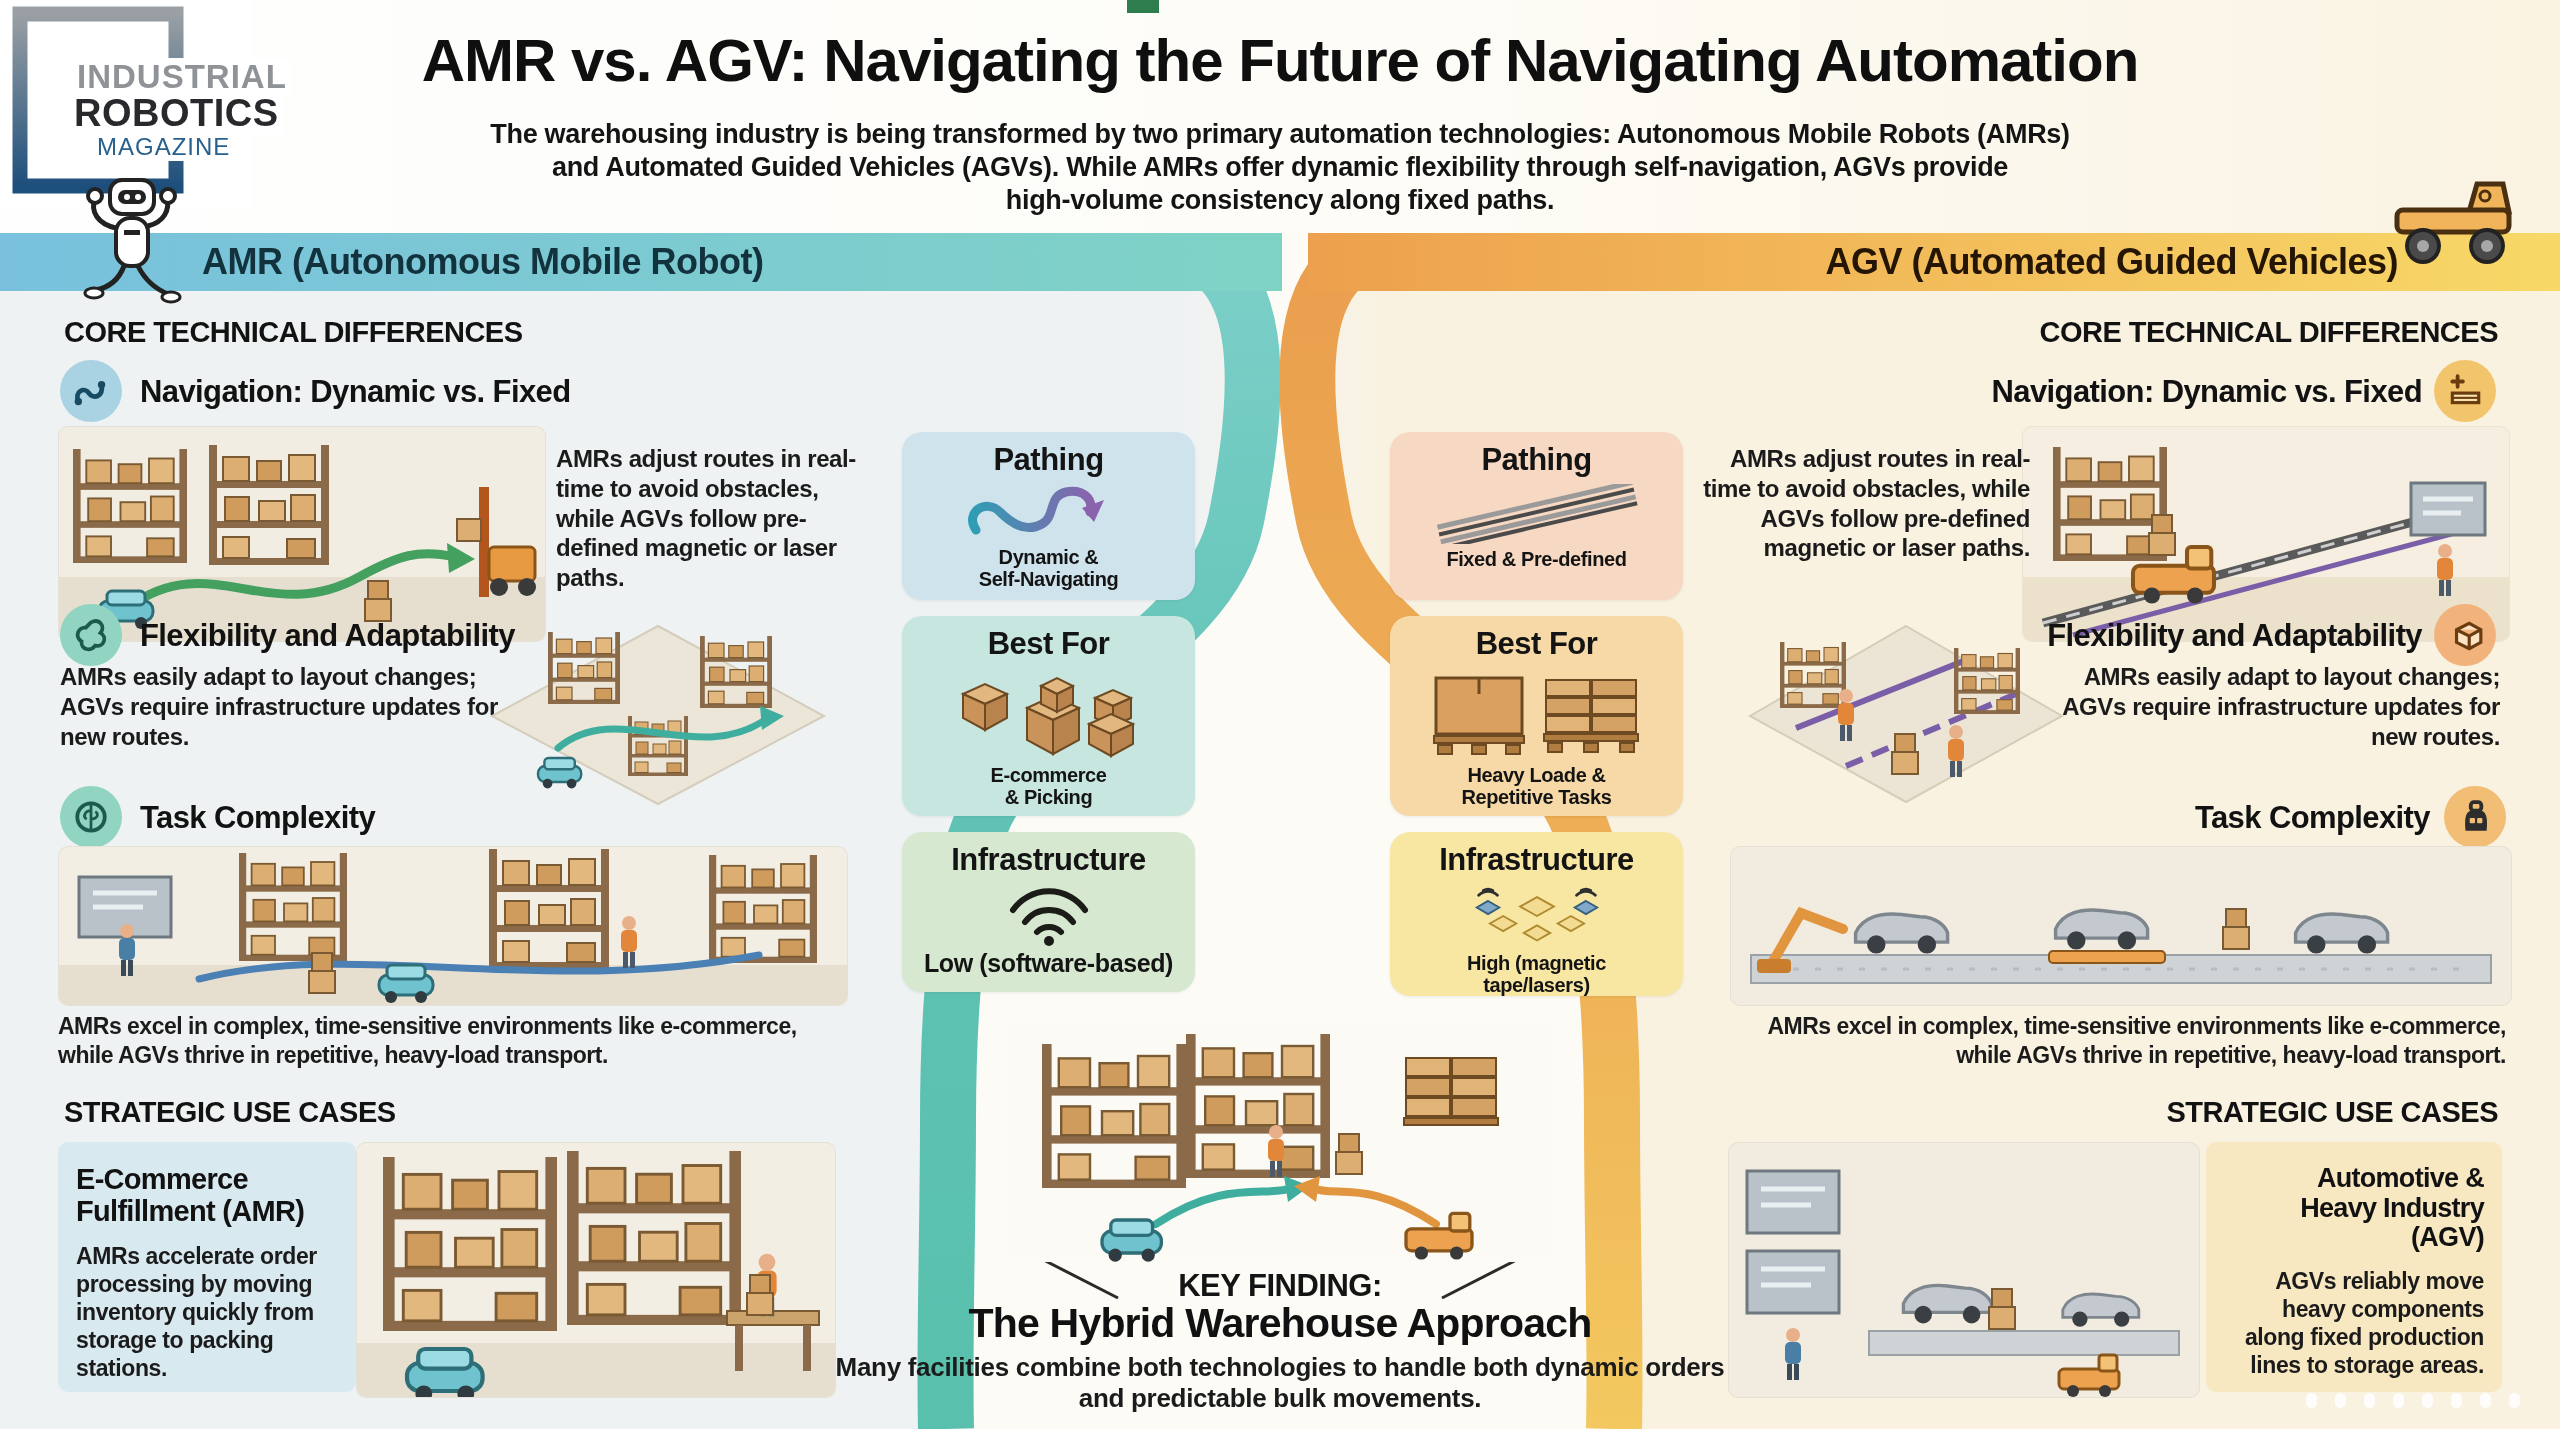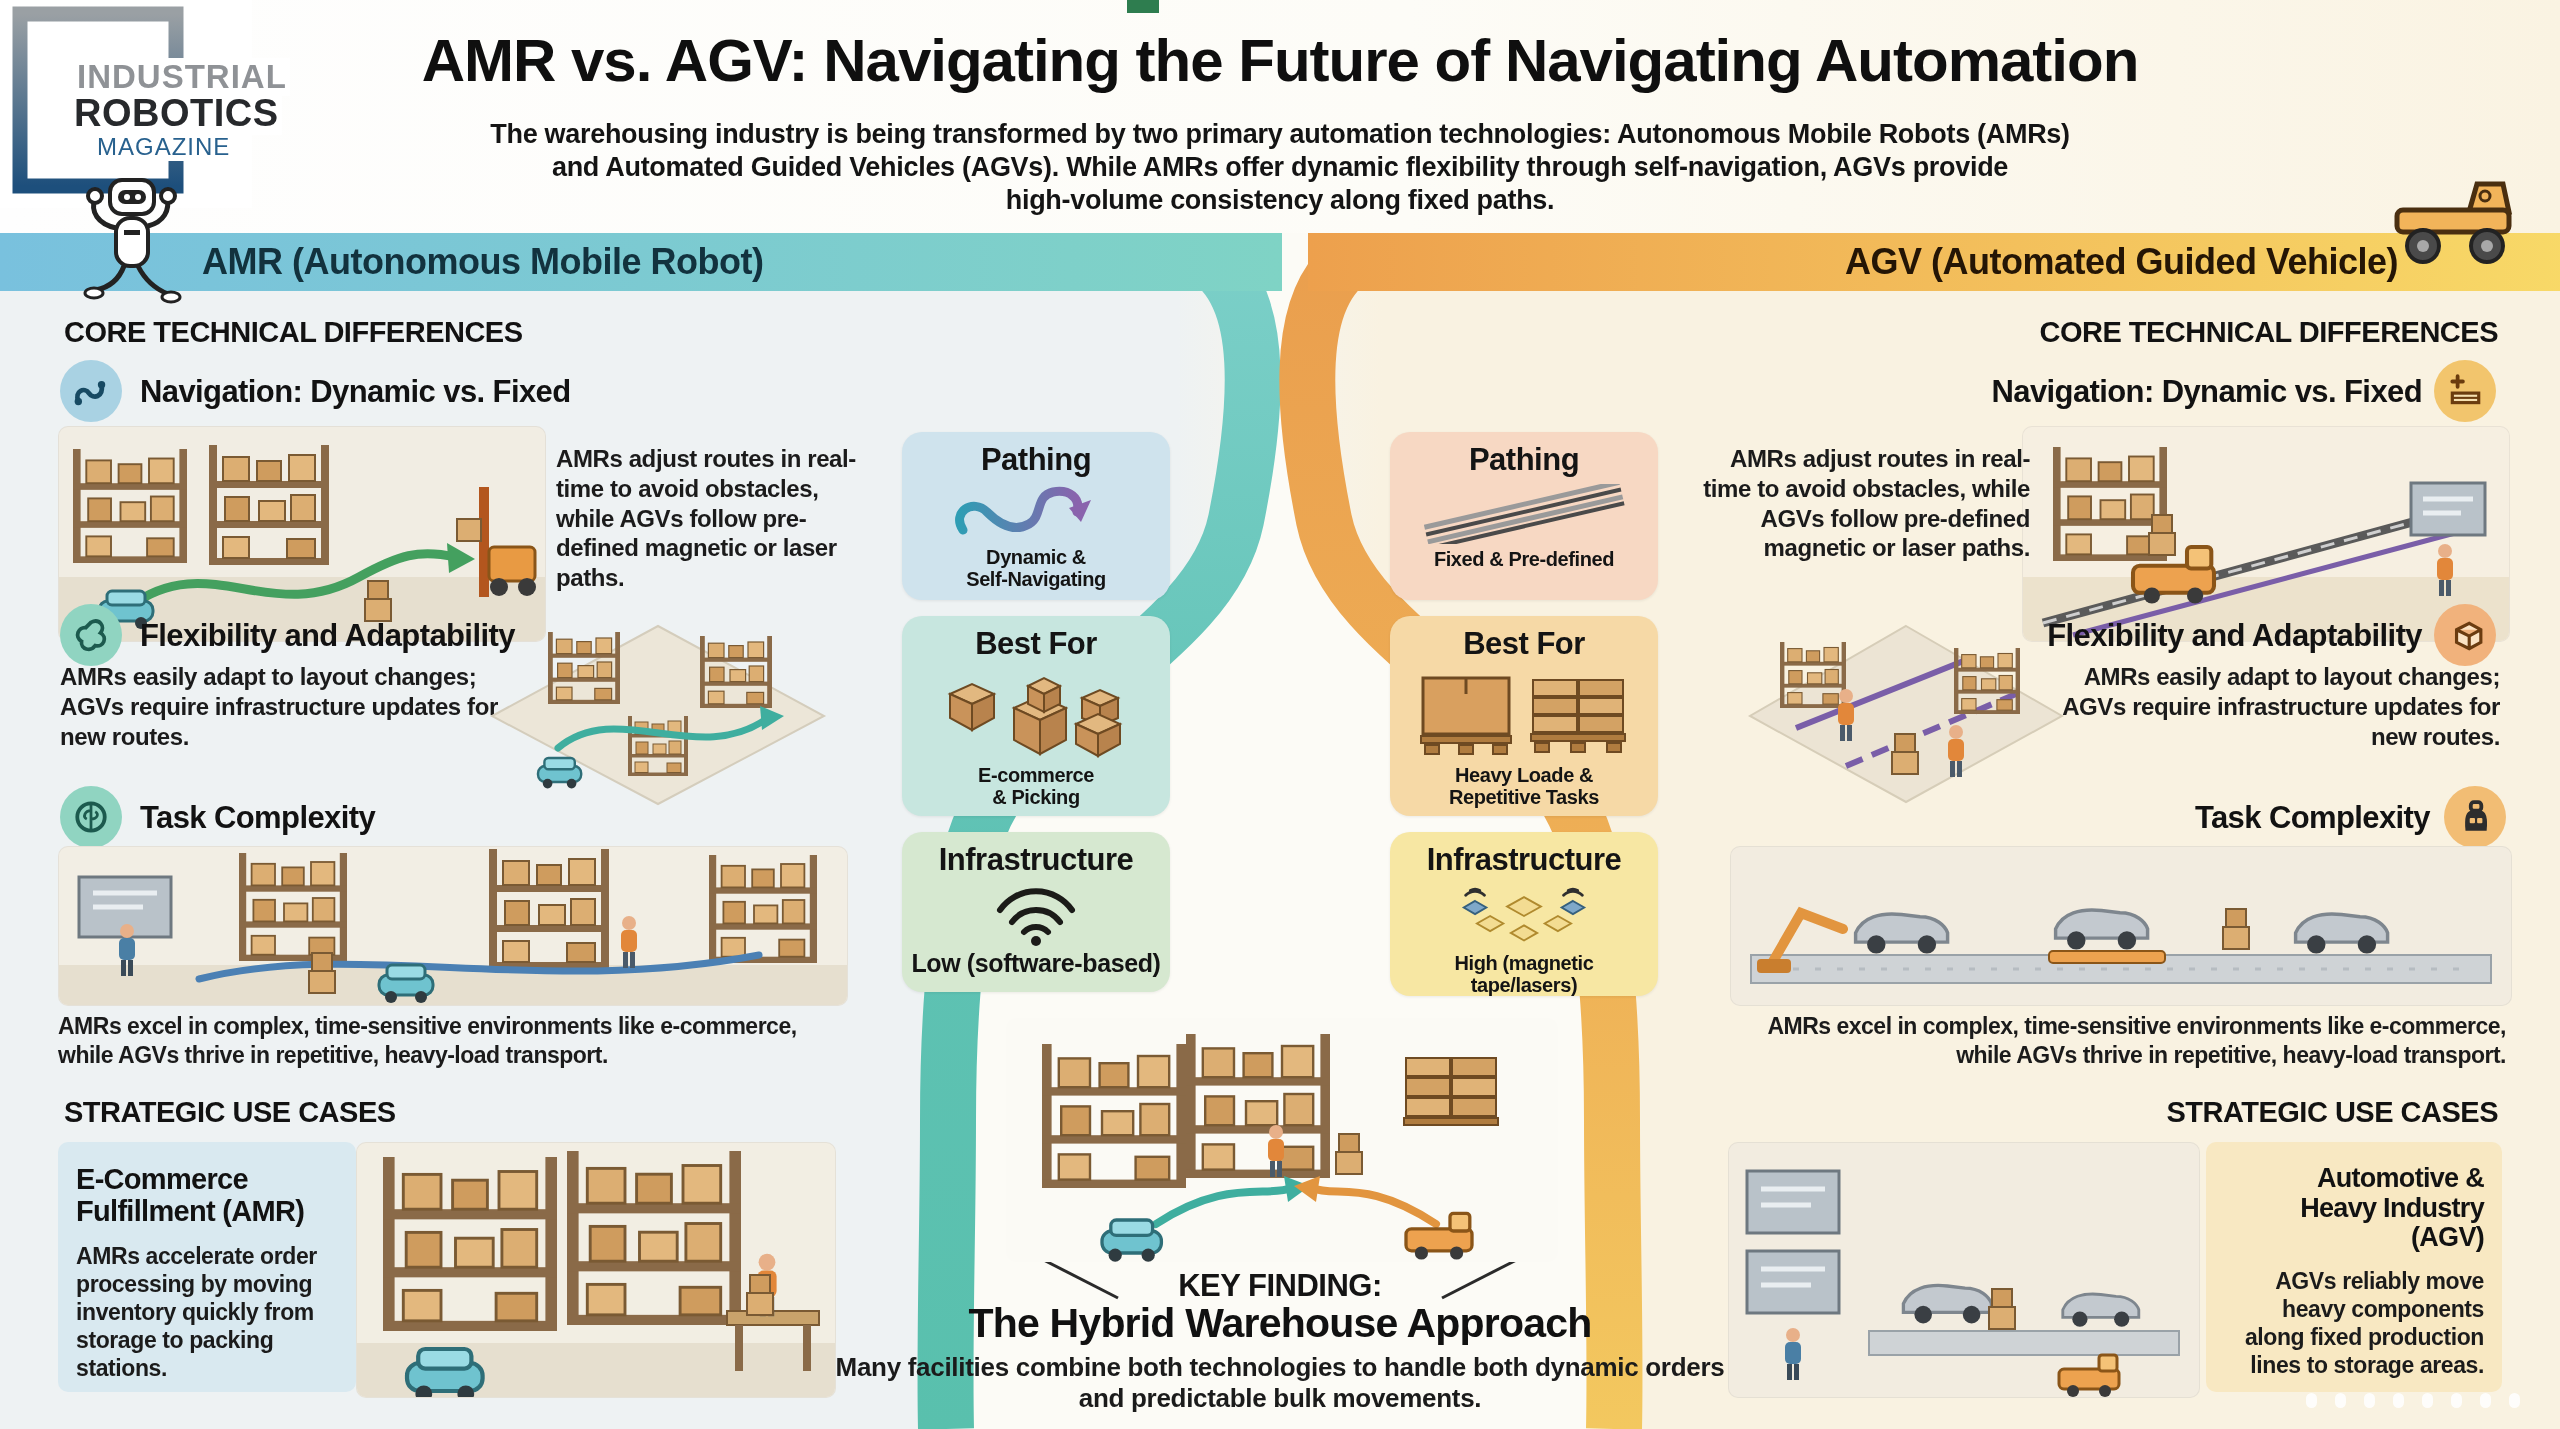--- a/index.html
+++ b/index.html
@@ -23,21 +23,21 @@
   #band-agv{left:1308px;width:1252px;background:linear-gradient(90deg,#eda04d,#f8da68);justify-content:flex-end;}
   .band-label{font-size:36px;font-weight:800;letter-spacing:-0.5px;}
   #band-amr .band-label{margin-left:172px;color:#12323e;}
   #band-agv .band-label{margin-right:192px;color:#241505;}
   .sec-title{position:absolute;font-size:29px;font-weight:800;color:#121212;letter-spacing:-0.5px;}
   .feat-label{position:absolute;font-size:31px;font-weight:800;color:#121212;letter-spacing:-0.6px;white-space:nowrap;}
   .body-text{position:absolute;font-size:24px;font-weight:700;color:#1b1b1b;letter-spacing:-0.4px;line-height:1.24;}
   .right{text-align:right;}
   .circle-icon{position:absolute;width:62px;height:62px;border-radius:50%;
         display:flex;align-items:center;justify-content:center;}
-  .card{position:absolute;width:268px;border-radius:20px;display:flex;flex-direction:column;
+  .card{position:absolute;width:293px;border-radius:20px;display:flex;flex-direction:column;
         align-items:center;box-shadow:0 1px 3px rgba(0,0,0,0.07);box-sizing:border-box;padding-top:10px;}
   .card-t{font-size:31px;font-weight:800;color:#141414;letter-spacing:-0.5px;}
   .cap{font-size:20px;font-weight:800;color:#141414;text-align:center;line-height:1.1;
         letter-spacing:-0.4px;white-space:pre-line;margin-top:4px;}
   .card-icon{margin-top:6px;}
   .uc-card{position:absolute;border-radius:10px;padding:22px 18px;box-sizing:border-box;}
   .uc-title{font-size:29px;font-weight:800;line-height:1.1;letter-spacing:-0.7px;color:#121212;white-space:pre-line;}
   .uc-text{margin-top:14px;font-size:23px;font-weight:700;line-height:1.22;letter-spacing:-0.4px;color:#1b1b1b;}
   .illus{position:absolute;border-radius:10px;border:1px solid rgba(0,0,0,0.05);}
   .illus-free{position:absolute;}
@@ -150,21 +150,21 @@
   <div id="subtitle">
     <div>The warehousing industry is being transformed by two primary automation technologies: Autonomous Mobile Robots (AMRs)</div>
     <div>and Automated Guided Vehicles (AGVs). While AMRs offer dynamic flexibility through self-navigation, AGVs provide</div>
     <div>high-volume consistency along fixed paths.</div>
   </div>
 
   <div class="band" id="band-amr">
     <span class="band-label">AMR (Autonomous Mobile Robot)</span>
   </div>
   <div class="band" id="band-agv">
-    <span class="band-label">AGV (Automated Guided Vehicle)</span>
+    <span class="band-label">AGV (Automated Guided Vehicles)</span>
   </div>
 
   <svg style="position:absolute;left:70px;top:176px" width="124" height="138" viewBox="0 0 124 138">
     <path d="M46 52 C28 48 20 36 25 22" fill="none" stroke="#222" stroke-width="5"></path>
       <circle cx="25" cy="20" r="7" fill="#fff" stroke="#222" stroke-width="4"></circle>
     <path d="M78 50 C94 46 100 34 97 22" fill="none" stroke="#222" stroke-width="5"></path>
       <circle cx="98" cy="20" r="7" fill="#fff" stroke="#222" stroke-width="4"></circle>
     <rect x="40" y="4" width="44" height="34" rx="12" fill="#fff" stroke="#222" stroke-width="4"></rect>
     <rect x="48" y="14" width="28" height="14" rx="7" fill="#222"></rect>
     <circle cx="57" cy="21" r="3" fill="#fff"></circle>

